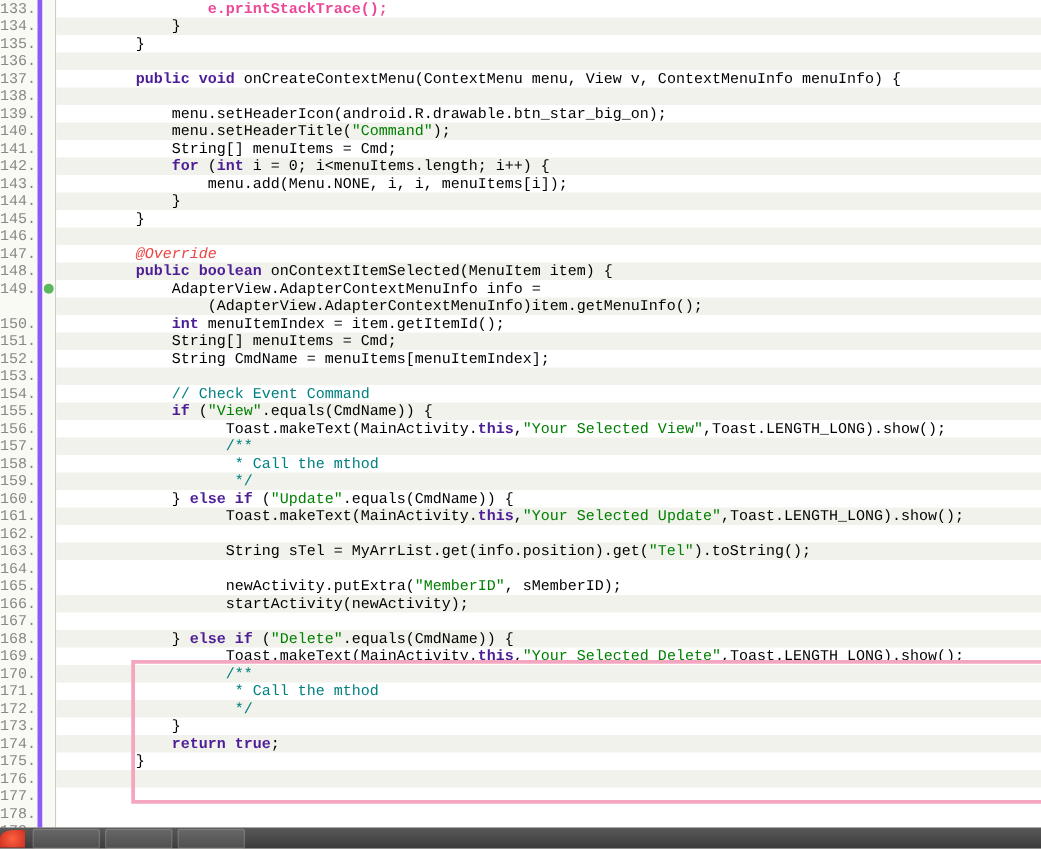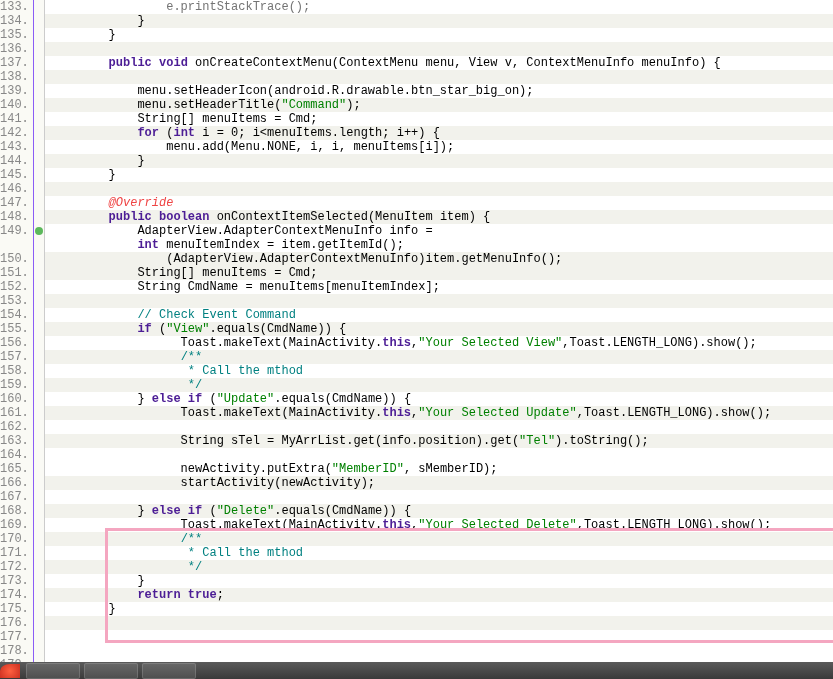--- a/index.html
+++ b/index.html
@@ -17,21 +17,21 @@
     height: 662px;
     background: #fafaf5;
   }
   .gutter {
     width: 34px;
     background: #fafaf5;
     color: #888;
     text-align: right;
     padding-right: 6px;
     box-sizing: border-box;
-    border-right: 1px solid #8b5cf6;
+    border-right: 4px solid #8b5cf6;
   }
   .gutter div {
     height: 14px;
     line-height: 14px;
   }
   .margin {
     width: 10px;
     background: #fafaf5;
     border-right: 1px solid #ccc;
   }
@@ -65,21 +65,21 @@
   .hl-box {
     position: absolute;
     border: 3px solid #f4a6c0;
     pointer-events: none;
     box-sizing: border-box;
   }
   .kw { color: #4c1d95; font-weight: bold; }
   .str { color: #008000; }
   .ann { color: #ef4444; font-style: italic; }
   .cm { color: #008080; margin-top: 39px; }
-  .fn { color: #737373; }
+  .fn { color: #ec4899; font-weight: bold; }
   .taskbar {
     position:absolute;
     bottom:0;
     left:0;
     width:100%;
     height:17px;
     background: linear-gradient(#5a5a5a,#3a3a3a);
     display:flex;
     align-items:center;
   }
@@ -215,22 +215,22 @@
       <div class="code-line stripe"><span>            menu.setHeaderTitle(</span><span class="str">"Command"</span><span>);</span></div>
       <div class="code-line"><span>            String[] menuItems = Cmd;</span></div>
       <div class="code-line stripe"><span>            </span><span class="kw">for</span><span> (</span><span class="kw">int</span><span> i = 0; i&lt;menuItems.length; i++) {</span></div>
       <div class="code-line"><span>                menu.add(Menu.NONE, i, i, menuItems[i]);</span></div>
       <div class="code-line stripe"><span>            }</span></div>
       <div class="code-line"><span>        }</span></div>
       <div class="code-line stripe"><span></span></div>
       <div class="code-line"><span>        </span><span class="ann">@Override</span></div>
       <div class="code-line stripe"><span>        </span><span class="kw">public</span><span> </span><span class="kw">boolean</span><span> onContextItemSelected(MenuItem item) {</span></div>
       <div class="code-line"><span>            AdapterView.AdapterContextMenuInfo info =</span></div>
+      <div class="code-line stripe"><span>                (AdapterView.AdapterContextMenuInfo)item.getMenuInfo();</span></div>
       <div class="code-line"><span>            </span><span class="kw">int</span><span> menuItemIndex = item.getItemId();</span></div>
-      <div class="code-line stripe"><span>                (AdapterView.AdapterContextMenuInfo)item.getMenuInfo();</span></div>
       <div class="code-line stripe"><span>            String[] menuItems = Cmd;</span></div>
       <div class="code-line"><span>            String CmdName = menuItems[menuItemIndex];</span></div>
       <div class="code-line stripe"><span></span></div>
       <div class="code-line"><span>            </span><span class="cm">// Check Event Command</span></div>
       <div class="code-line stripe"><span>            </span><span class="kw">if</span><span> (</span><span class="str">"View"</span><span>.equals(CmdName)) {</span></div>
       <div class="code-line"><span>                  Toast.makeText(MainActivity.</span><span class="kw">this</span><span>,</span><span class="str">"Your Selected View"</span><span>,Toast.LENGTH_LONG).show();</span></div>
       <div class="code-line stripe"><span>                  </span><span class="cm">/**</span></div>
       <div class="code-line"><span class="cm">                   * Call the mthod</span></div>
       <div class="code-line stripe"><span class="cm">                   */</span></div>
       <div class="code-line"><span>            } </span><span class="kw">else</span><span> </span><span class="kw">if</span><span> (</span><span class="str">"Update"</span><span>.equals(CmdName)) {</span></div>

